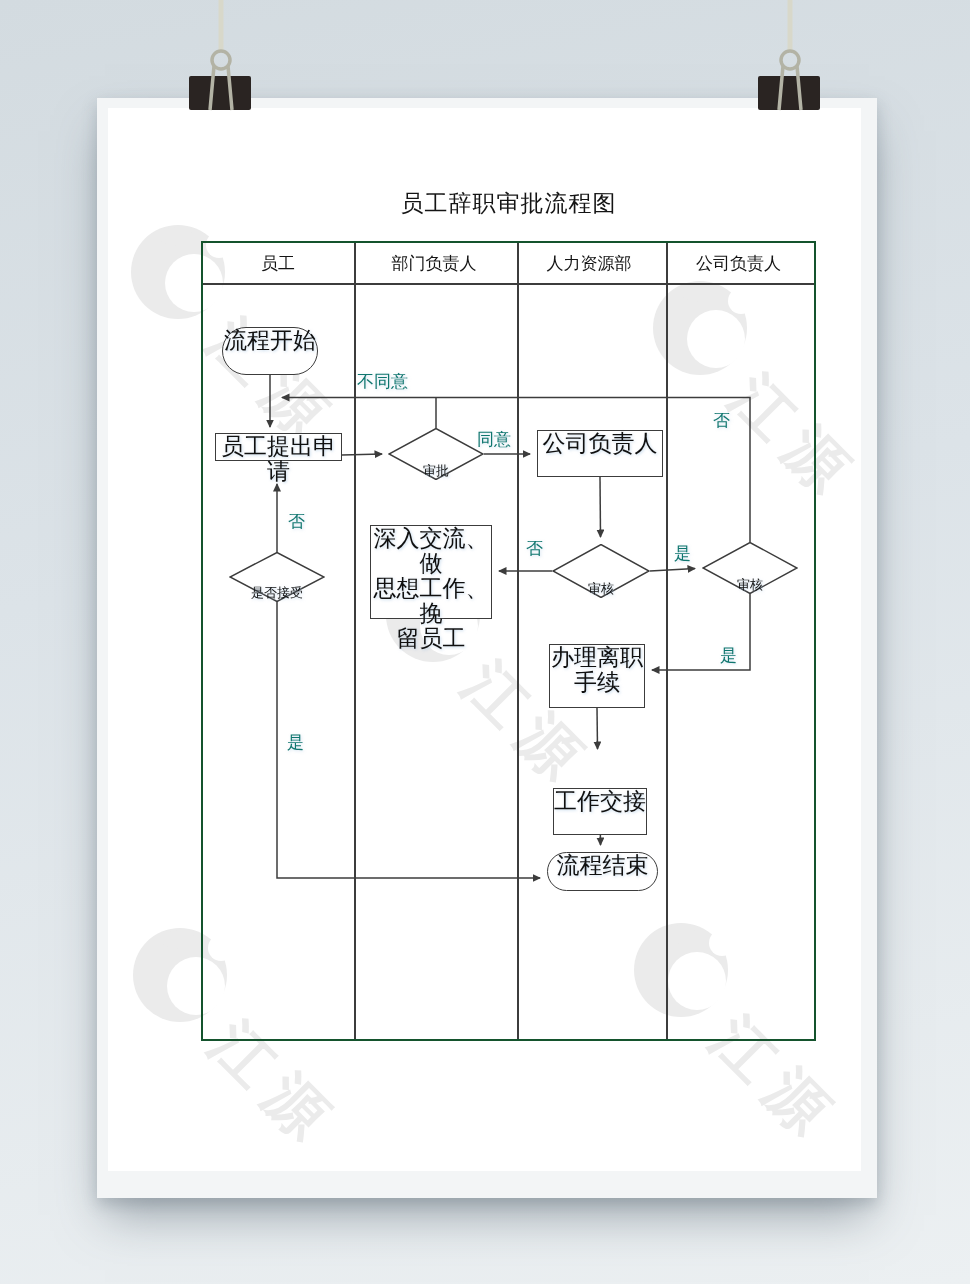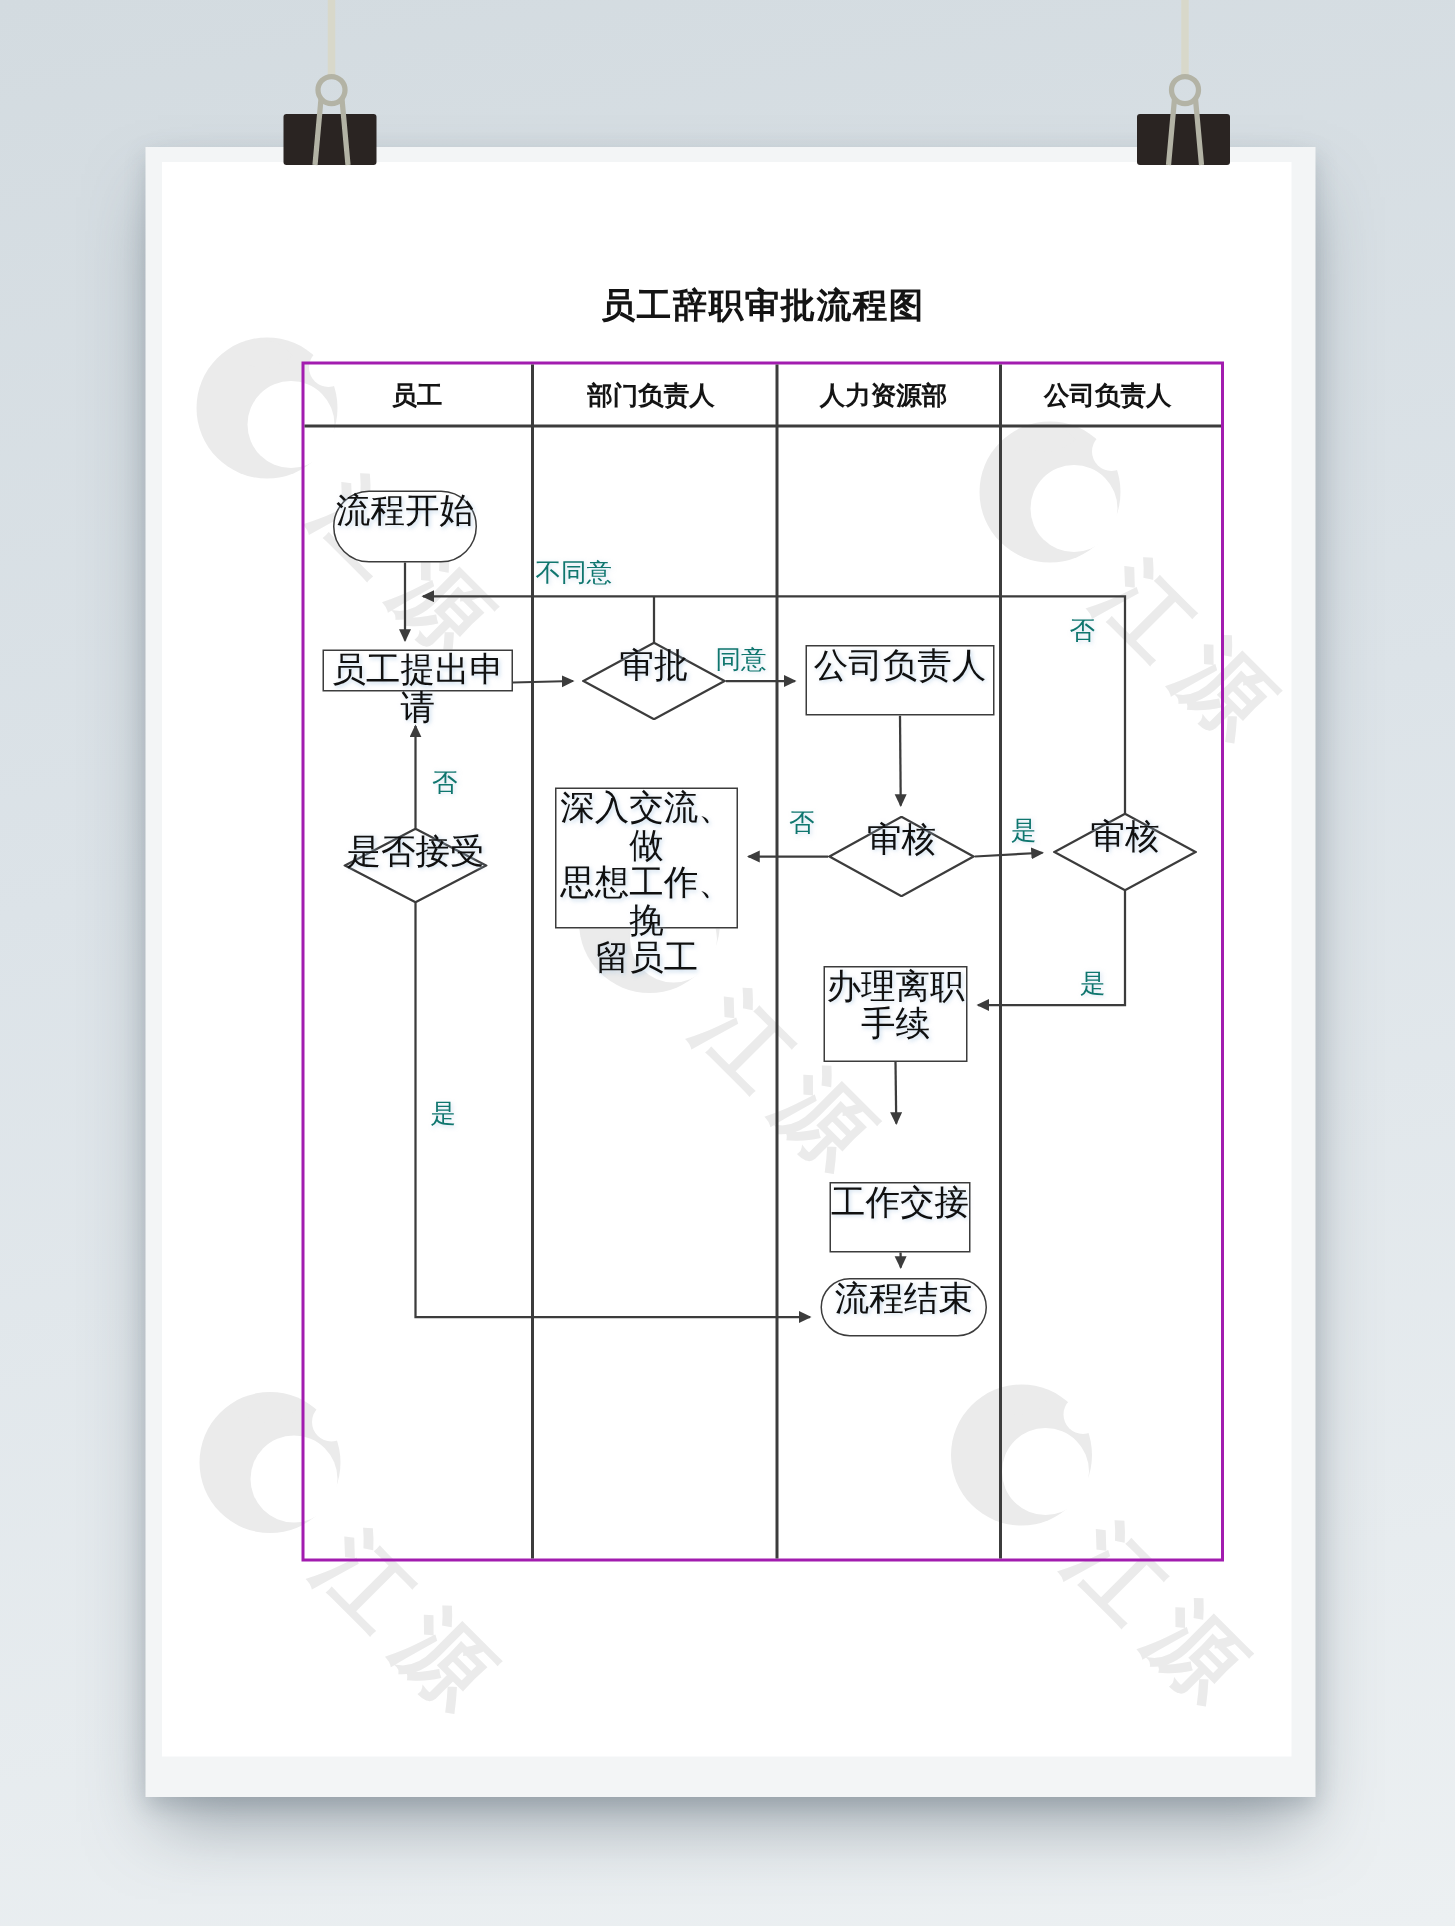--- a/index.html
+++ b/index.html
@@ -16,42 +16,42 @@
   }
   .page{
     position:absolute;left:11px;top:10px;width:753px;height:1063px;
     background:#ffffff;overflow:hidden;
   }
   .clip{position:absolute;top:0;z-index:20;}
   .wm{position:absolute;z-index:1;pointer-events:none;}
   .wm text{font-family:"Liberation Sans",sans-serif;font-weight:bold;}
   .title{
     position:absolute;left:93px;top:80px;width:615px;z-index:5;
-    text-align:center;font-size:23px;letter-spacing:1px;color:#141414;font-weight:700;
+    text-align:center;font-size:23px;letter-spacing:1px;color:#141414;font-weight:400;
   }
   .table{
     position:absolute;left:93px;top:133px;width:615px;height:800px;
-    border:2px solid #a21caf;box-sizing:border-box;z-index:2;font-weight:bold;
+    border:2px solid #14532d;box-sizing:border-box;z-index:2;
   }
   .vline{position:absolute;top:0;bottom:0;width:1.5px;background:#3c3c3c;}
   .hline{position:absolute;left:0;right:0;height:1.5px;background:#3c3c3c;}
   .lane-headers{position:absolute;left:0;top:0;width:100%;height:40px;display:flex;}
   .lane-h{display:flex;align-items:center;justify-content:center;font-size:17px;color:#141414;}
   .edges{position:absolute;left:0;top:0;z-index:3;}
   .node{
     position:absolute;z-index:5;box-sizing:border-box;background:#ffffff;
     border:1.5px solid #3c3c3c;display:flex;flex-direction:column;
     align-items:center;justify-content:flex-start;
     font-size:23px;color:#101010;text-align:center;line-height:25px;
   }
   .node span{text-shadow:1px 1px 3px rgba(165,195,225,.65);}
   .terminator{border-radius:25px;}
   .diamond{
-    position:absolute;z-index:5;display:flex;align-items:flex-start;justify-content:center;
-    font-size:23px;color:#101010;background:transparent;border:none;
+    position:absolute;z-index:5;display:flex;align-items:flex-end;justify-content:center;
+    font-size:13px;color:#101010;background:transparent;border:none;
   }
   .diamond svg{position:absolute;left:0;top:0;width:100%;height:100%;}
   .diamond polygon{fill:#ffffff;stroke:#3c3c3c;stroke-width:1.5;vector-effect:non-scaling-stroke;}
   .diamond span{position:relative;z-index:1;text-shadow:1px 1px 3px rgba(165,195,225,.65);}
   .elabel{
     position:absolute;z-index:6;font-size:17px;color:#0f766e;white-space:nowrap;
     text-shadow:1px 1px 3px rgba(165,195,225,.5);
   }
 </style>
 </head>

